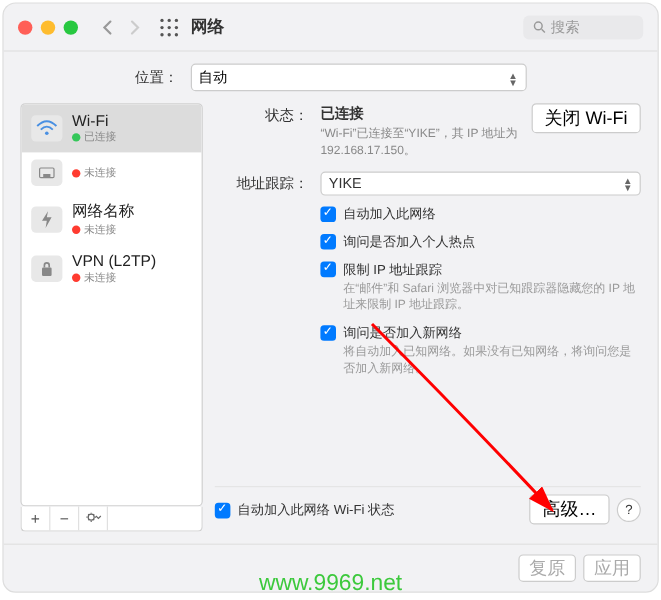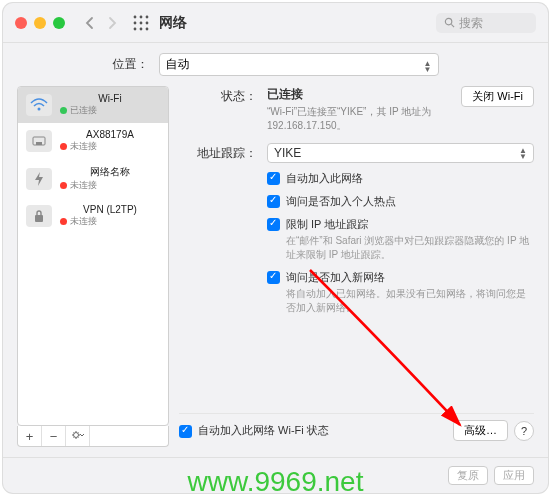--- a/index.html
+++ b/index.html
@@ -24,46 +24,46 @@
 .select .arrows { color: #666; font-size: 8px; line-height: 6px; }
 
 .content { flex: 1; display: flex; padding: 0 14px 10px 14px; gap: 10px; }
 
 .sidebar { width: 152px; display: flex; flex-direction: column; }
 .sblist { flex: 1; background: #fff; border: 1px solid #d0d0d0; border-radius: 4px; overflow: hidden; }
 .sbitem { display: flex; align-items: center; padding: 6px 8px; gap: 8px; }
 .sbitem.sel { background: #dcdcdc; }
 .sbicon { width: 26px; height: 22px; background: #e8e8e8; border-radius: 4px; display: flex; align-items: center; justify-content: center; }
 .sbitem .txt { flex: 1; }
-.sbitem .name { font-size: 10px; color: #222; text-align: center; }
+.sbitem .name { font-size: 13px; color: #222; }
 .sbitem .status { font-size: 9px; color: #888; display: flex; align-items: center; gap: 3px; }
 .statusdot { width: 7px; height: 7px; border-radius: 50%; }
 .statusdot.green { background: #34c759; } .statusdot.red { background: #ff3b30; }
 .sbfoot { display: flex; border: 1px solid #d0d0d0; border-top: none; border-radius: 0 0 4px 4px; background: #fff; }
 .sbfoot .fb { width: 24px; height: 20px; display: flex; align-items: center; justify-content: center; font-size: 13px; color: #555; border-right: 1px solid #e0e0e0; }
 
 .detail { flex: 1; display: flex; flex-direction: column; font-size: 12px; color: #333; }
 .drow { display: flex; margin-bottom: 10px; }
 .drow .dl { width: 88px; text-align: right; padding-right: 10px; padding-top: 2px; }
 .drow .dr { flex: 1; }
 .dval { font-size: 12px; }
 .ddesc { font-size: 10px; color: #888; margin-top: 2px; line-height: 1.4; }
-.btn { background: #fff; border: 1px solid #ccc; border-radius: 4px; padding: 2px 10px; font-size: 11px; }
+.btn { background: #fff; border: 1px solid #ccc; border-radius: 4px; padding: 2px 10px; font-size: 15px; }
 .btn.sm { padding: 1px 8px; }
 
 .cbrow { display: flex; align-items: flex-start; gap: 6px; margin-bottom: 8px; }
 .cb { appearance: none; width: 13px; height: 13px; border-radius: 3px; background: #007aff; position: relative; flex-shrink: 0; margin-top: 1px; }
 .cb::after { content: "✓"; color: #fff; font-size: 10px; position: absolute; top: -1px; left: 2px; }
 .cblbl { font-size: 11px; }
 .cbdesc { font-size: 10px; color: #999; line-height: 1.4; margin-top: 2px; }
 
 .footer { border-top: 1px solid #e0e0e0; padding: 8px 14px; display: flex; align-items: center; justify-content: flex-end; gap: 6px; }
 .help { width: 20px; height: 20px; border-radius: 50%; border: 1px solid #ccc; background: #fff; font-size: 11px; display: flex; align-items: center; justify-content: center; }
 
-.watermark { position: absolute; bottom: 2px; left: 0; right: 0; text-align: center; font-size: 28px; color: #3cc93c; font-weight: 500; pointer-events: none; }
+.watermark { position: absolute; bottom: 2px; left: 0; right: 0; text-align: center; font-size: 19px; color: #3cc93c; font-weight: 500; pointer-events: none; }
 
 .arrow-annot { position: absolute; pointer-events: none; }
 
 svg { display: block; }
 </style>
 </head>
 <body>
 
 <div class="window">
 
@@ -137,21 +137,20 @@
           </div>
         </div>
         <div class="sbitem">
           <div class="sbicon">
             <svg width="16" height="14" viewBox="0 0 16 14">
                 <rect x="2" y="3" width="12" height="8" rx="1" stroke="#888" fill="none"></rect>
                 <rect x="5" y="8" width="6" height="3" fill="#888"></rect>
               </svg>
           </div>
           <div class="txt">
-            <div class="name">AX88179A</div>
             <div class="status">
                 <span class="statusdot red"></span>
                 <span>未连接</span>
               </div>
           </div>
         </div>
         <div class="sbitem">
           <div class="sbicon">
             <svg width="12" height="16" viewBox="0 0 12 16">
                 <path d="M7 1 L2 9 L6 9 L5 15 L10 6 L6 6 Z" fill="#888"></path>

